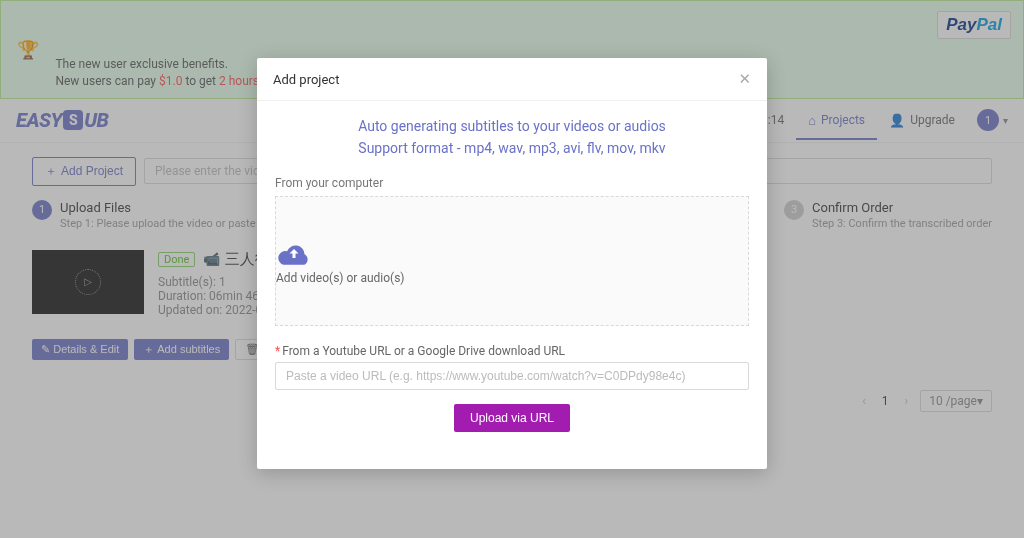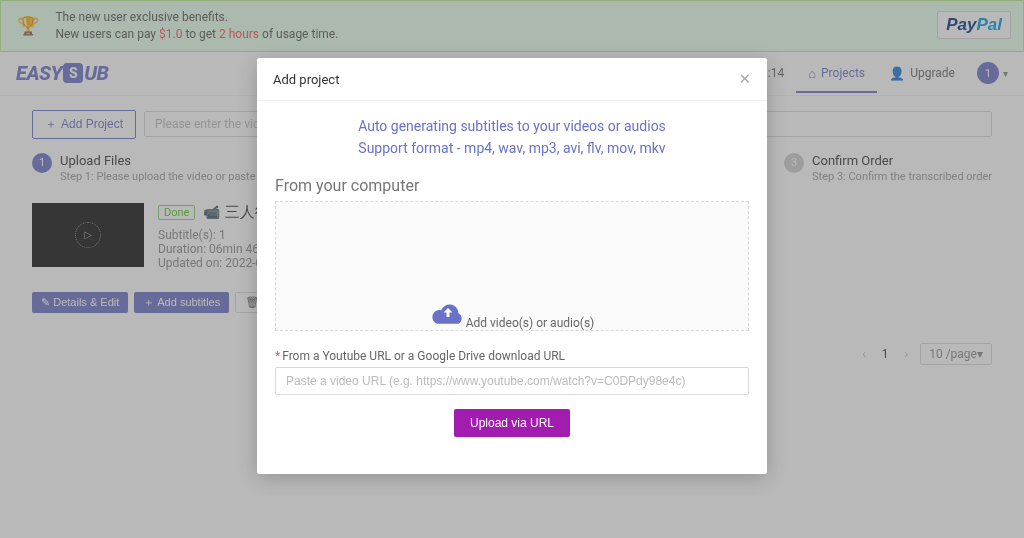--- a/index.html
+++ b/index.html
@@ -15,21 +15,21 @@
     .banner {
       background: #e6ffeb;
       border: 1px solid #b7eb8f;
       padding: 8px 16px;
       display: flex;
       align-items: center;
       gap: 16px;
       position: relative;
     }
     .trophy-icon { color: #52c41a; font-size: 18px; }
-    .banner-text { font-size: 12px; color: #555; line-height: 1.4; }
+    .banner-text { font-size: 12px; color: #555; line-height: 1.4; margin-top: 47px; }
     .banner-text .first-line { display:block; font-size: 12px; color: #555;}
     .banner-text .red { color: #ff4d4f; text-align: right; }
     .paypal-btn {
       position: absolute;
       right: 12px;
       top: 10px;
       background: #fff;
       border: 1px solid #d9d9d9;
       border-radius: 2px;
       padding: 3px 8px;
@@ -239,29 +239,29 @@
       border-bottom: 1px solid #f0f0f0;
       display:flex;
       justify-content: space-between;
       align-items:center;
       font-size: 13px;
       color: #333;
     }
     .modal-close { color: #aaa; font-size: 15px; cursor:pointer; }
     .modal-body { padding: 14px 18px 37px 18px; }
     .modal-hero { text-align: center; font-size: 14px; color: #6a72c7; line-height: 1.6; padding-bottom: 6px;}
-    .upload-label { font-size: 16px; color:#777; margin-top: 10px;}
+    .upload-label { font-size: 12px; color:#777; margin-top: 10px;}
     .upload-box {
       border: 1px dashed #d9d9d9;
       background: #fafafa;
       margin-top: 6px;
       height: 130px;
       display:flex;
-      flex-direction: row;
-      align-items:flex-end;
+      flex-direction: column;
+      align-items:flex-start;
       justify-content: center;
       cursor:pointer;
     }
     .cloud-icon {
       width: 36px; height: 26px;
       position: relative;
       margin-bottom: 8px;
     }
     .cloud-icon svg { width: 36px; height: 30px; }
     .upload-box-text { font-size: 12px; color:#666; }

